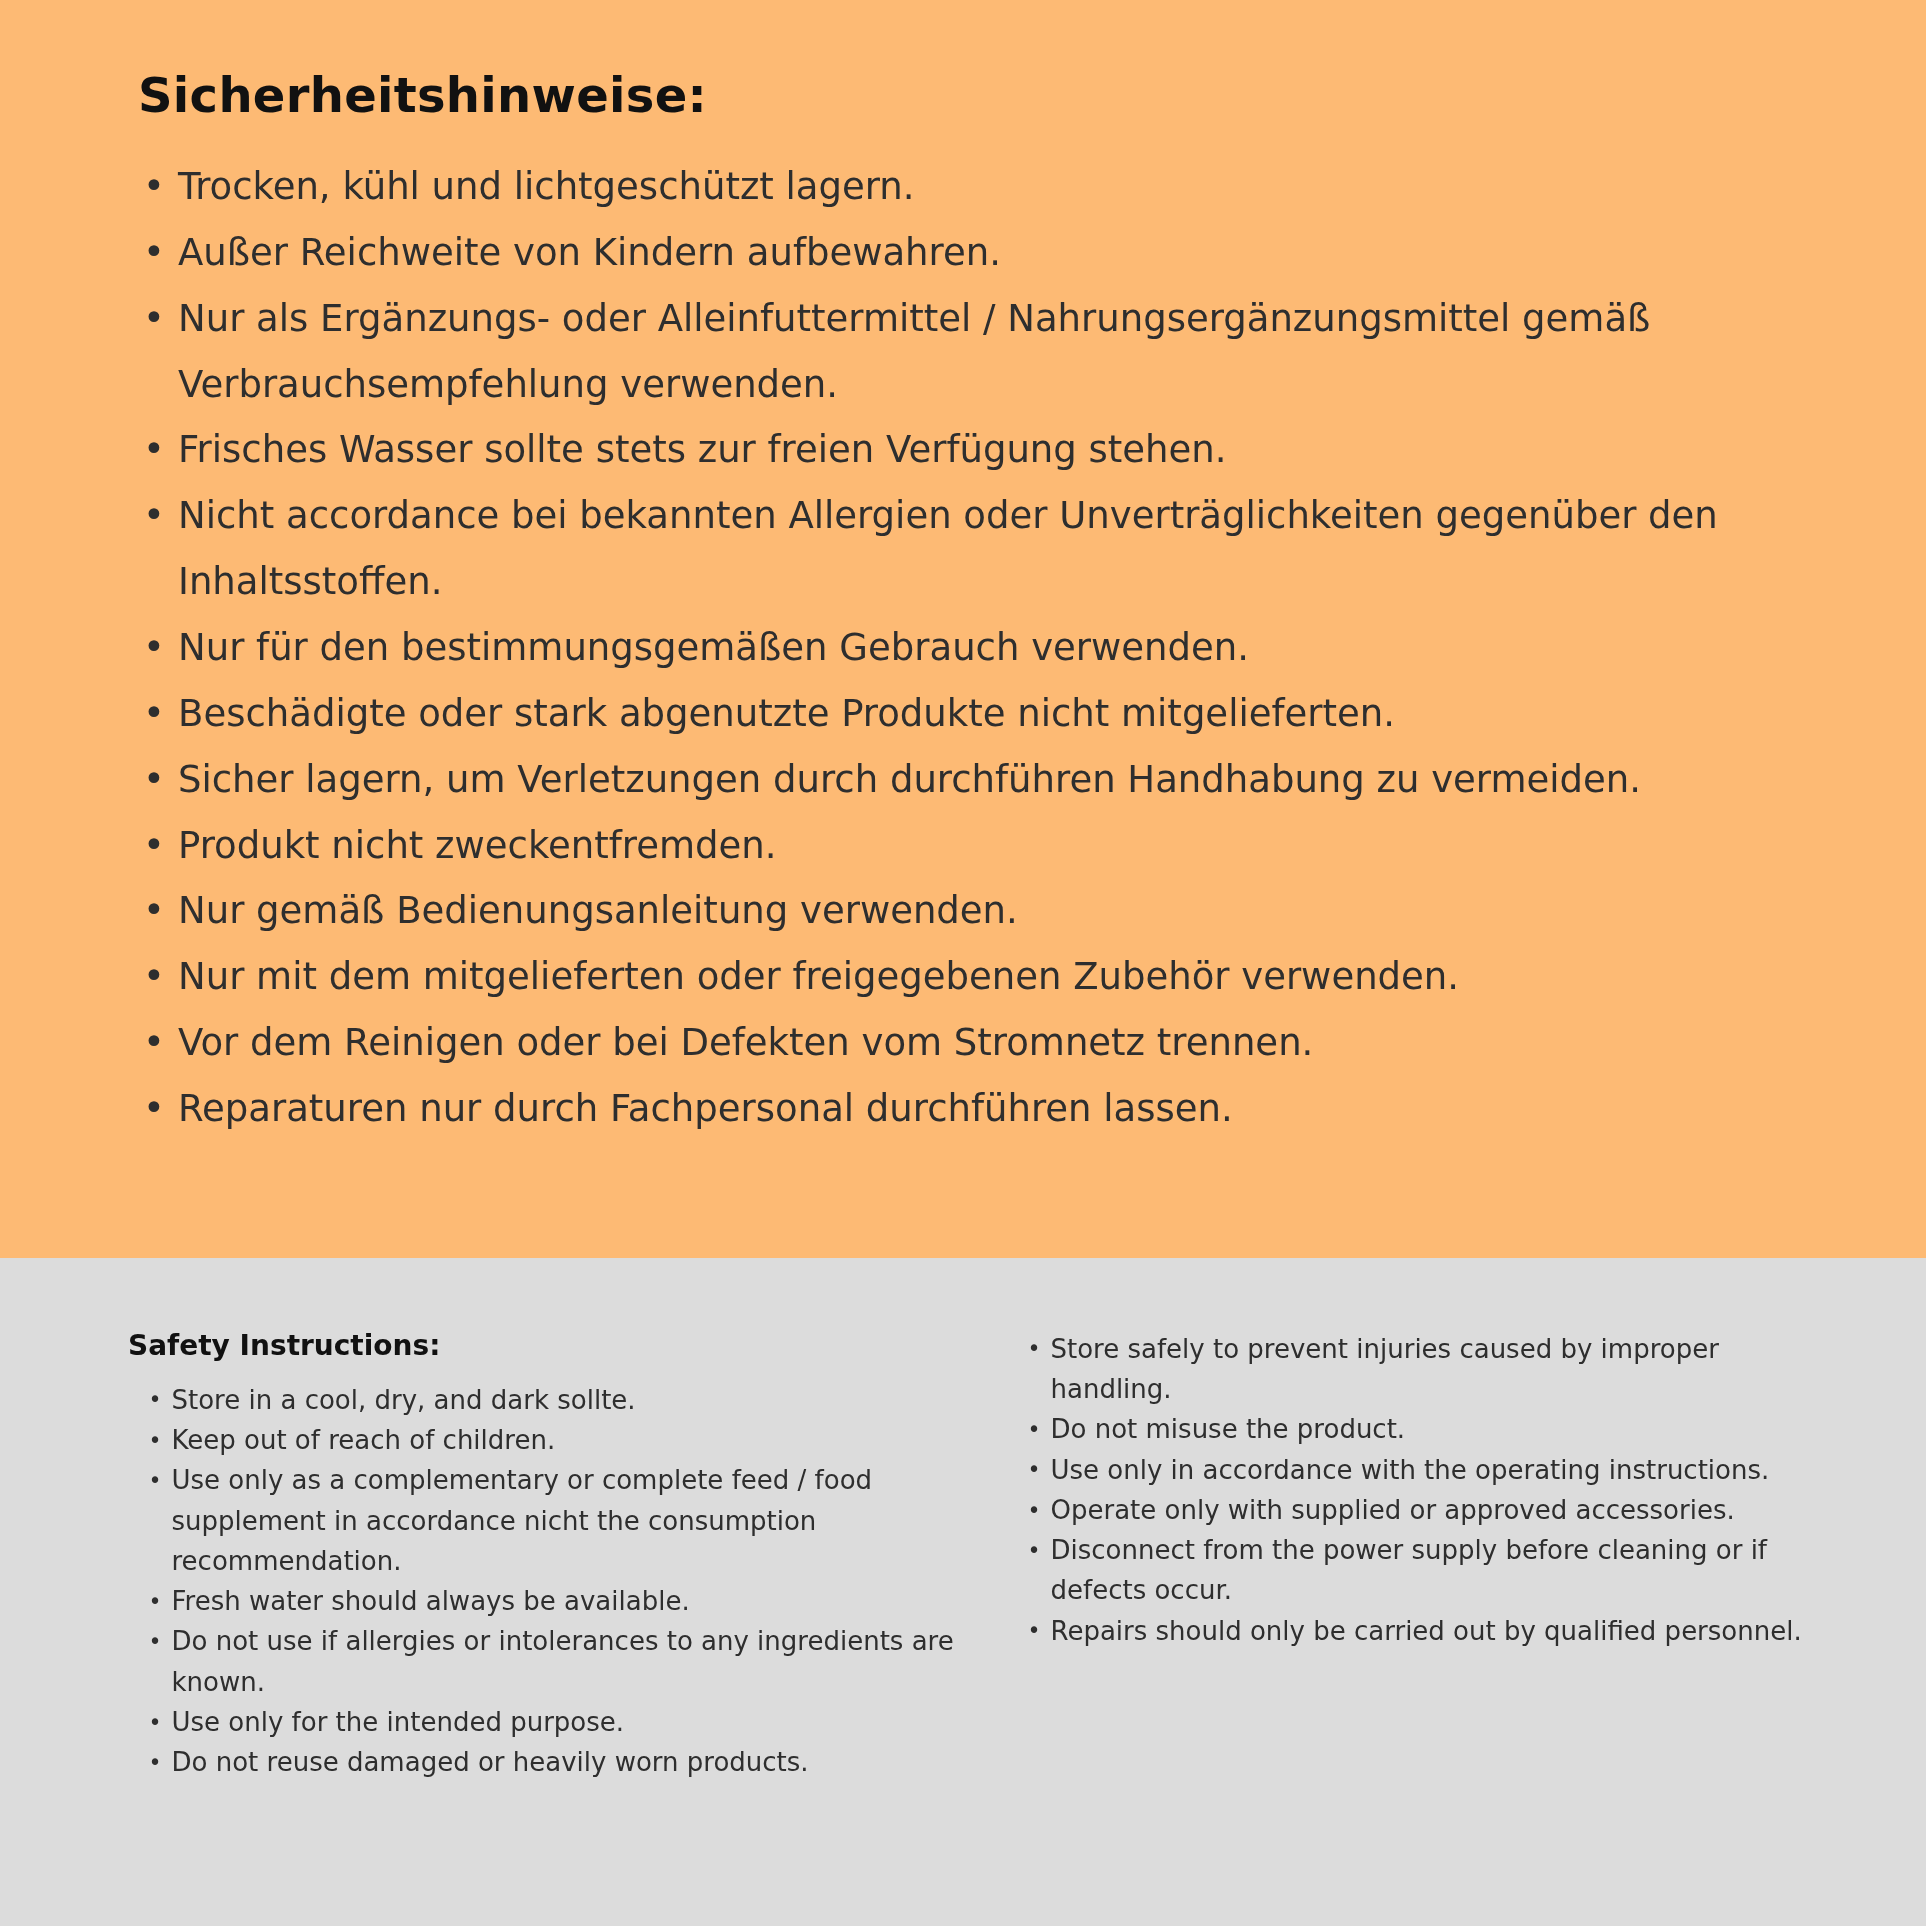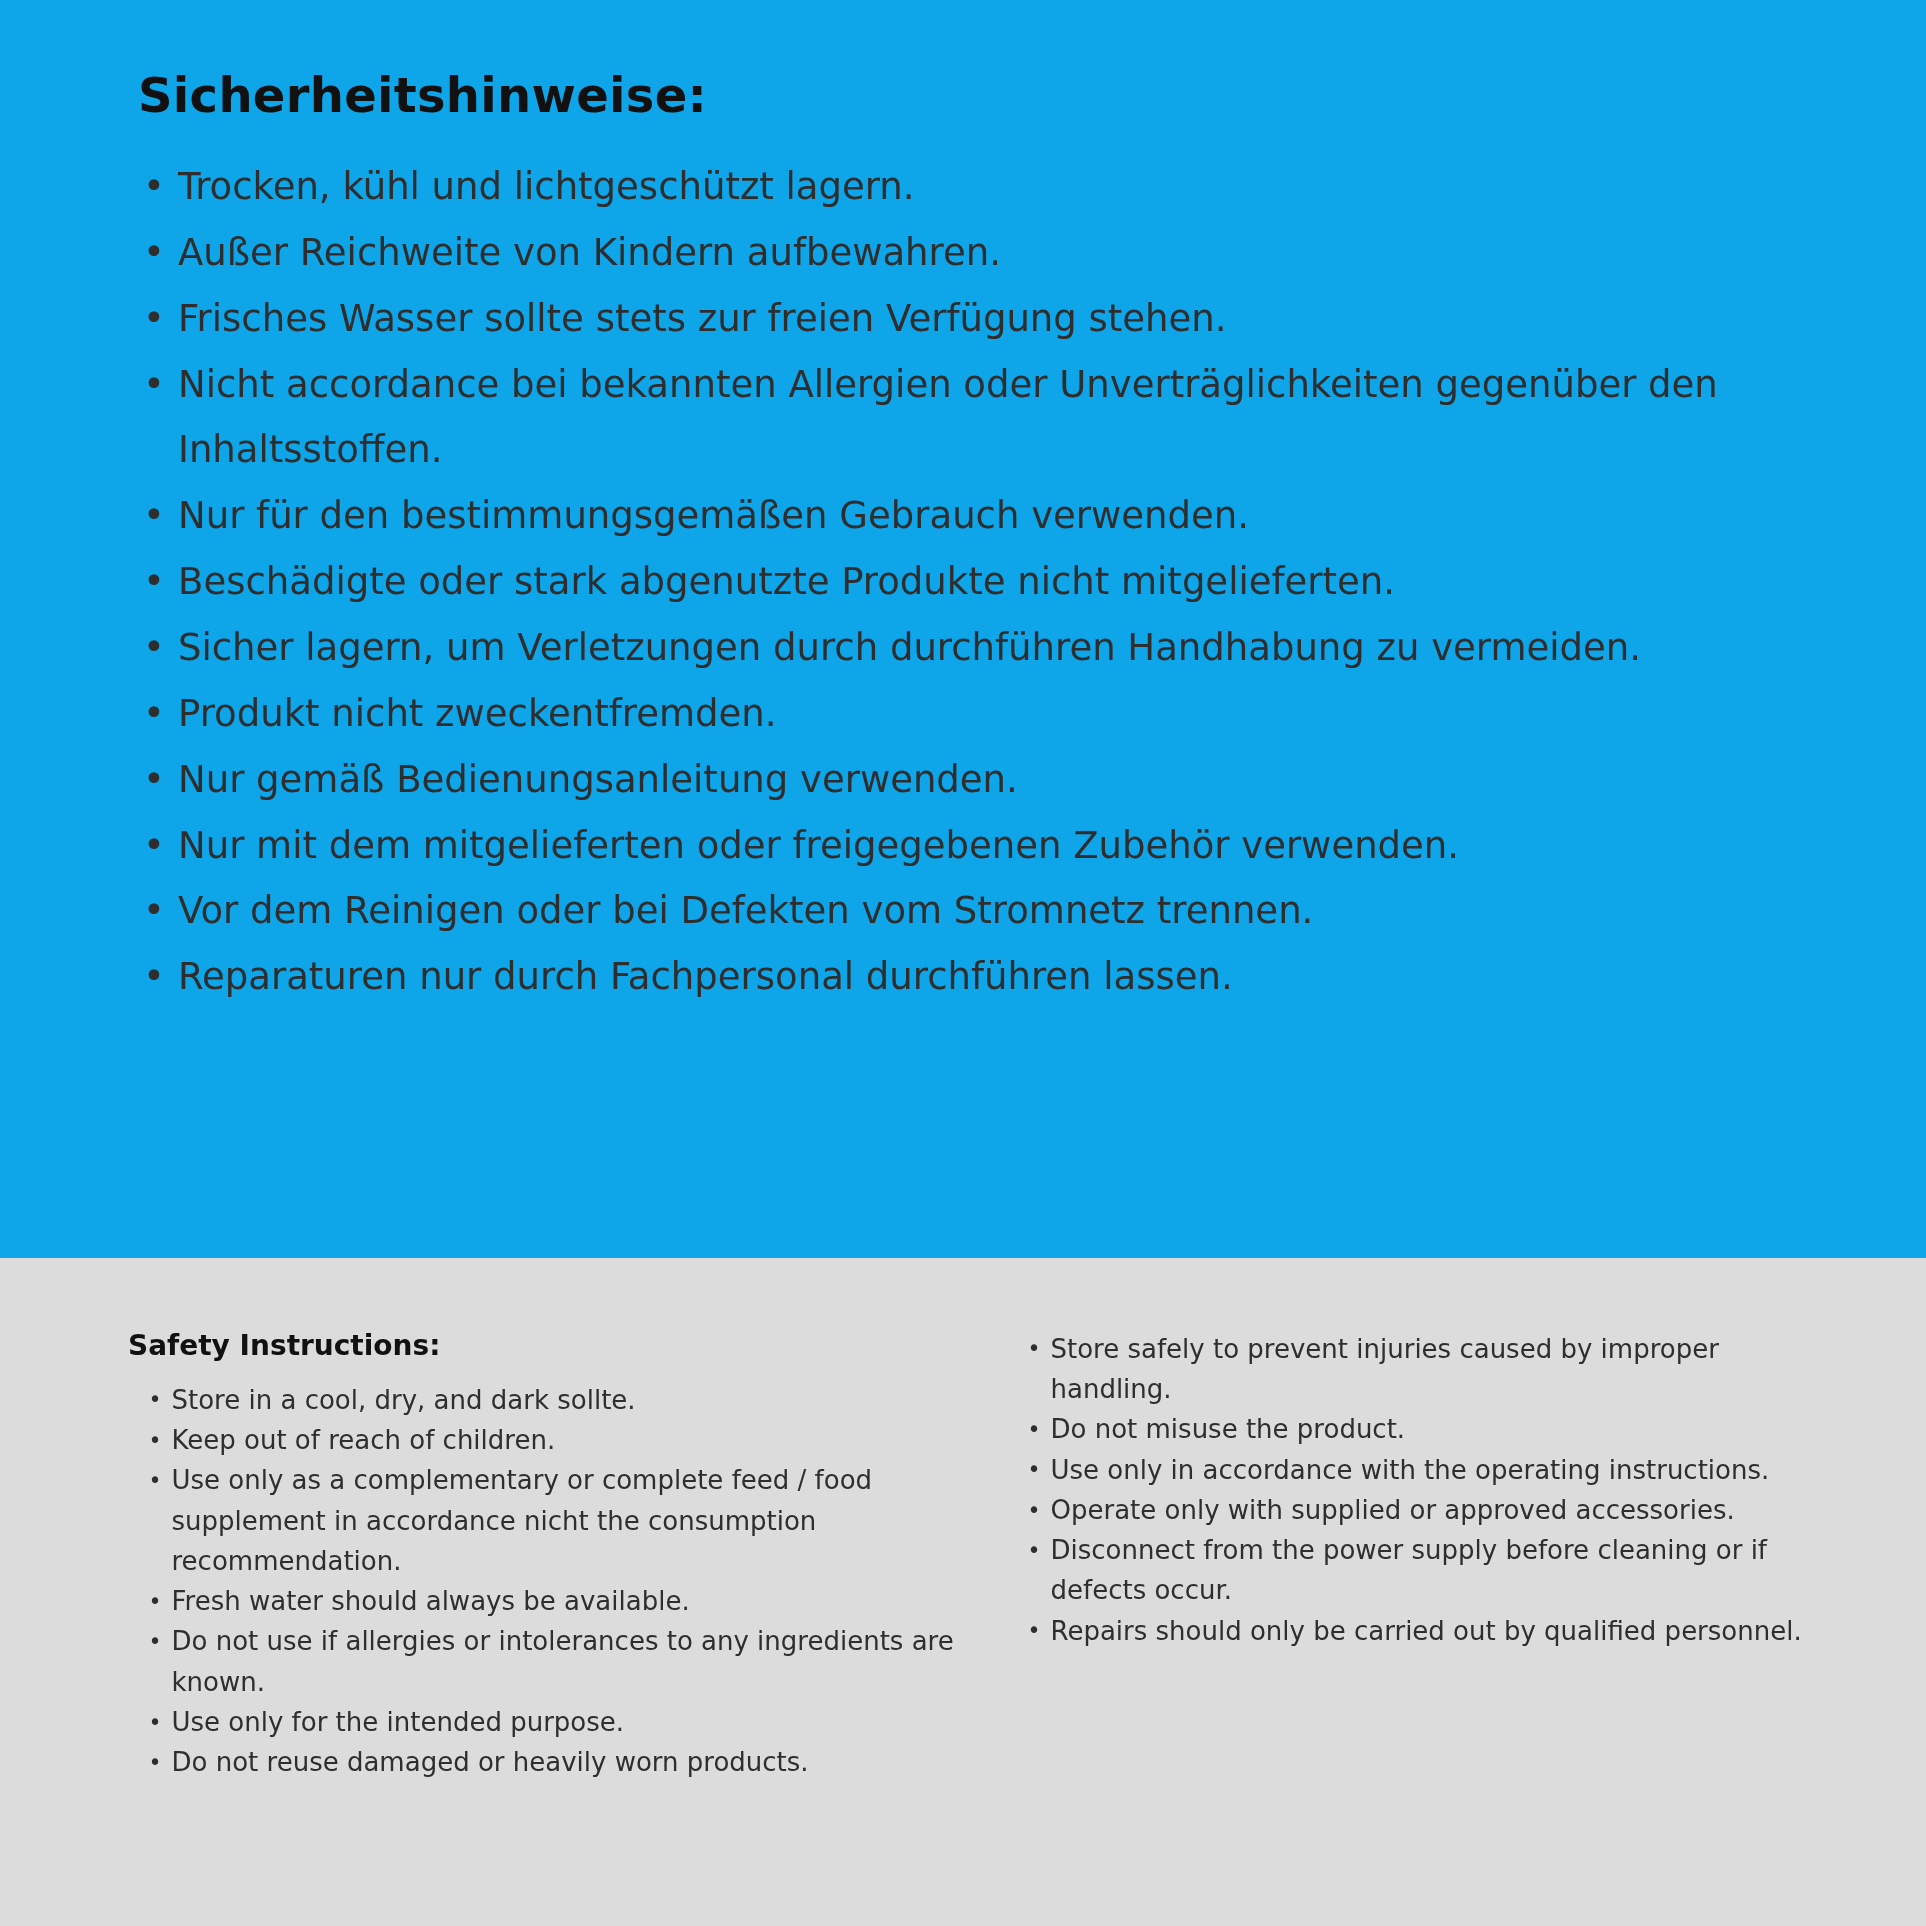--- a/index.html
+++ b/index.html
@@ -14,21 +14,21 @@
   .page {
     width: 1926px;
     height: 1926px;
     display: flex;
     flex-direction: column;
   }
 
   
   .section-german {
     height: 1287px;
-    background: #0ea5e9;
+    background: #fdba74;
     padding: 67px 96px 0 138px;
   }
   .german-title {
     font-size: 48px;
     font-weight: 700;
     color: #111111;
     letter-spacing: 0.3px;
     margin-bottom: 31px;
   }
   .german-list {
@@ -90,20 +90,21 @@
 <body>
 
 <div class="page">
 
   <div class="section-german">
     <div class="german-title">Sicherheitshinweise:</div>
 
     <ul class="german-list">
       <li>Trocken, kühl und lichtgeschützt lagern.</li>
       <li>Außer Reichweite von Kindern aufbewahren.</li>
+      <li>Nur als Ergänzungs- oder Alleinfuttermittel / Nahrungsergänzungsmittel gemäß Verbrauchsempfehlung verwenden.</li>
       <li>Frisches Wasser sollte stets zur freien Verfügung stehen.</li>
       <li>Nicht accordance bei bekannten Allergien oder Unverträglichkeiten gegenüber den Inhaltsstoffen.</li>
       <li>Nur für den bestimmungsgemäßen Gebrauch verwenden.</li>
       <li>Beschädigte oder stark abgenutzte Produkte nicht mitgelieferten.</li>
       <li>Sicher lagern, um Verletzungen durch durchführen Handhabung zu vermeiden.</li>
       <li>Produkt nicht zweckentfremden.</li>
       <li>Nur gemäß Bedienungsanleitung verwenden.</li>
       <li>Nur mit dem mitgelieferten oder freigegebenen Zubehör verwenden.</li>
       <li>Vor dem Reinigen oder bei Defekten vom Stromnetz trennen.</li>
       <li>Reparaturen nur durch Fachpersonal durchführen lassen.</li>

